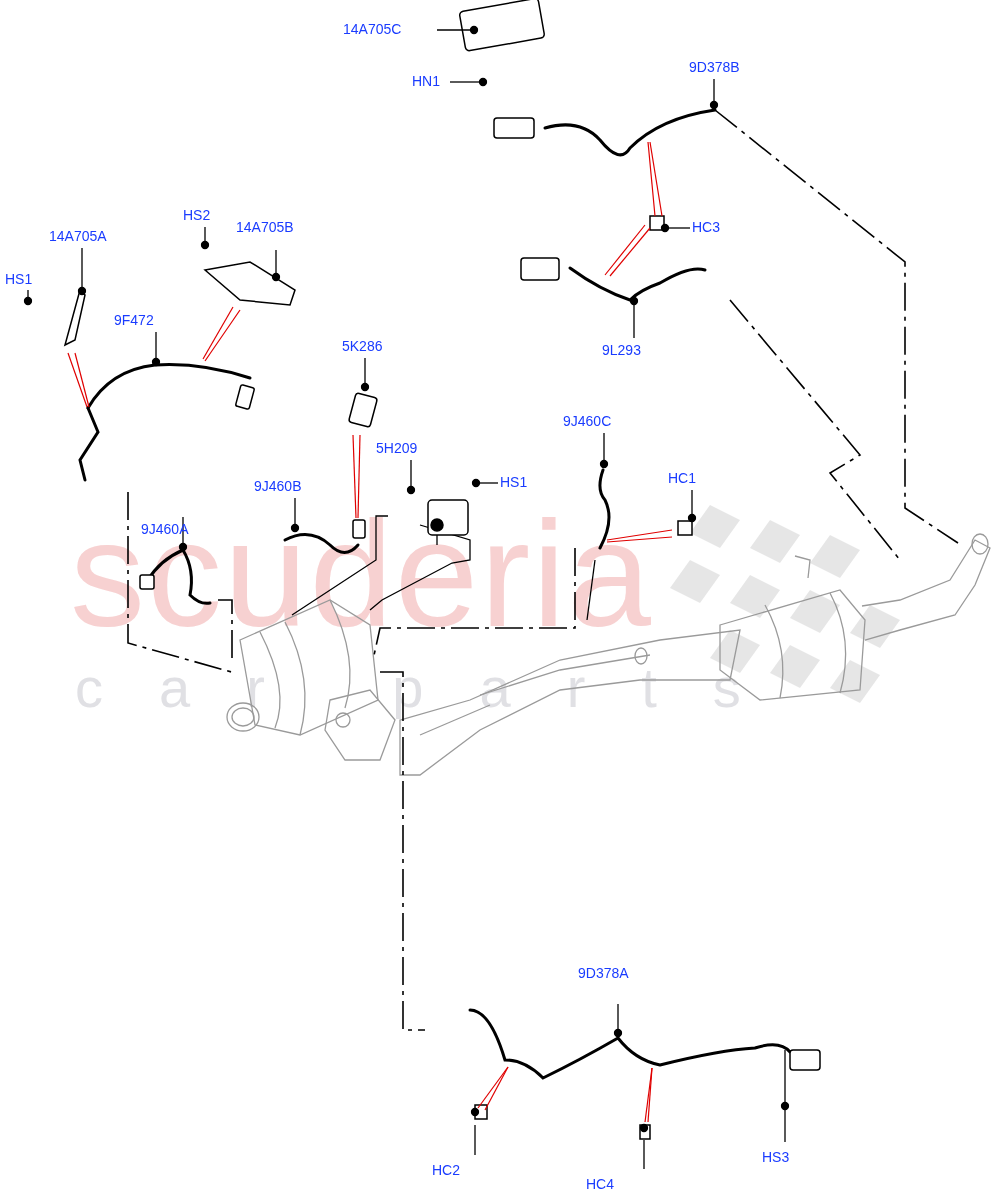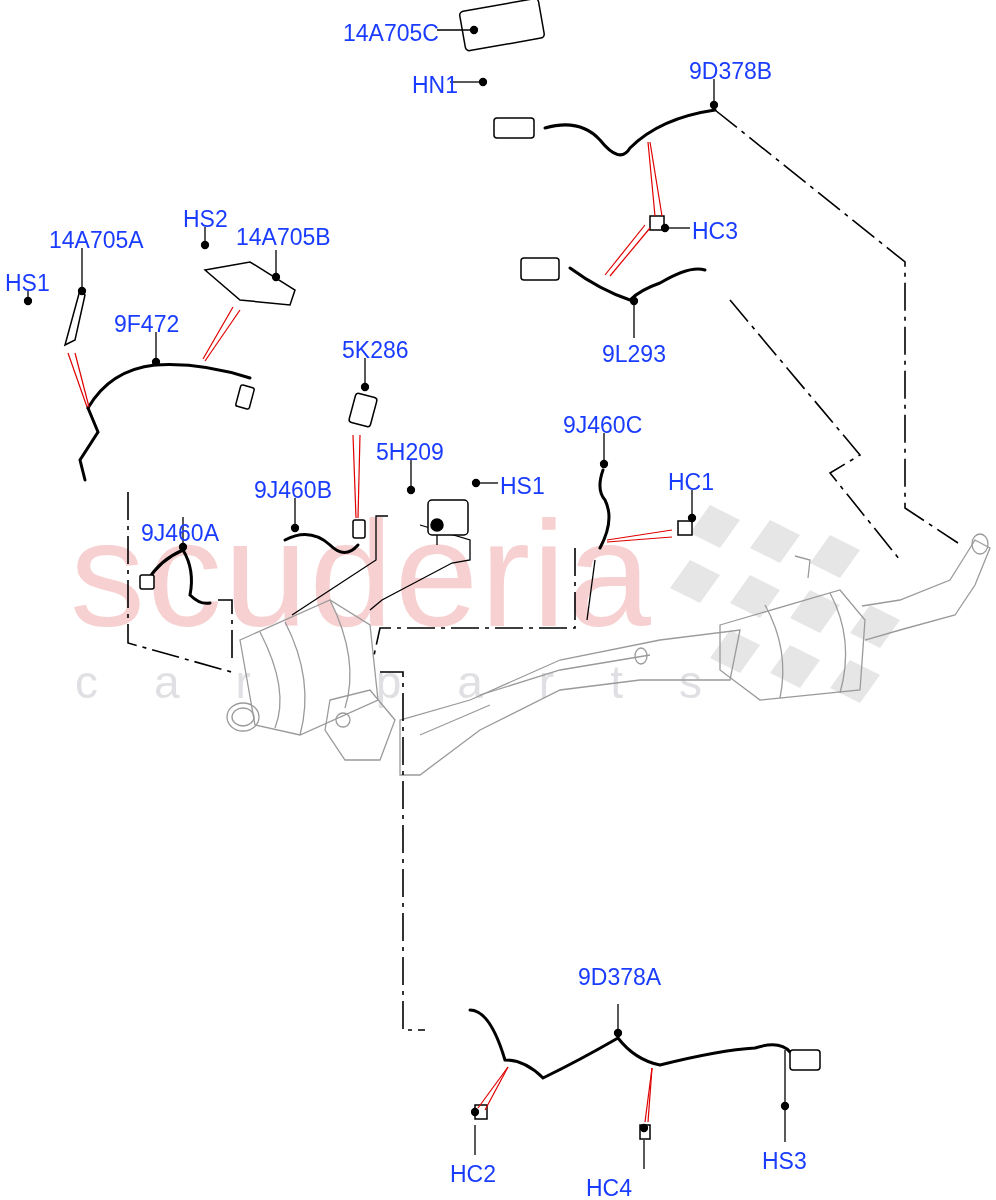--- a/index.html
+++ b/index.html
@@ -1,23 +1,23 @@
 <!DOCTYPE html>
 <html><head>
 <meta charset="utf-8">
 <style>
   html, body { margin: 0; padding: 0; background: #ffffff; }
   body { width: 996px; height: 1200px; position: relative; overflow: hidden;
          font-family: "Liberation Sans", sans-serif; }
   #diagram { position: absolute; left: 0; top: 0; width: 996px; height: 1200px; }
-  .label { position: absolute; color: #1a3cff; font-size: 23px; line-height: 1;
+  .label { position: absolute; color: #1a3cff; font-size: 14px; line-height: 1;
            white-space: nowrap; font-family: "Liberation Sans", sans-serif; cursor: pointer; }
   .watermark { position: absolute; font-family: Liberation Sans, sans-serif; pointer-events: none; }
   .wm-main { left: 70px; top: 488px; font-size: 150px; color: #f6c9c9; letter-spacing: 2px; opacity: 0.85; }
-  .wm-sub { left: 75px; top: 655px; font-size: 46px; color: #e0e0e4; letter-spacing: 56px; }
+  .wm-sub { left: 75px; top: 655px; font-size: 56px; color: #e0e0e4; letter-spacing: 56px; }
 </style>
 </head>
 <body>
 
 <div class="watermark wm-main">scuderia</div>
 <div class="watermark wm-sub">car parts</div>
 
 <svg id="diagram" viewBox="0 0 996 1200" xmlns="http://www.w3.org/2000/svg">
 
   <g fill="#dedede" opacity="0.75">
@@ -177,26 +177,26 @@
   </g>
 </svg>
 
 <div class="label" style="left:343px;top:22px">14A705C</div>
 <div class="label" style="left:412px;top:74px">HN1</div>
 <div class="label" style="left:689px;top:60px">9D378B</div>
 <div class="label" style="left:692px;top:220px">HC3</div>
 <div class="label" style="left:602px;top:343px">9L293</div>
 <div class="label" style="left:49px;top:229px">14A705A</div>
 <div class="label" style="left:183px;top:208px">HS2</div>
-<div class="label" style="left:236px;top:226px">14A705B</div>
+<div class="label" style="left:236px;top:220px">14A705B</div>
 <div class="label" style="left:5px;top:272px">HS1</div>
 <div class="label" style="left:114px;top:313px">9F472</div>
 <div class="label" style="left:342px;top:339px">5K286</div>
 <div class="label" style="left:376px;top:441px">5H209</div>
 <div class="label" style="left:500px;top:475px">HS1</div>
 <div class="label" style="left:563px;top:414px">9J460C</div>
 <div class="label" style="left:668px;top:471px">HC1</div>
 <div class="label" style="left:254px;top:479px">9J460B</div>
 <div class="label" style="left:141px;top:522px">9J460A</div>
 <div class="label" style="left:578px;top:966px">9D378A</div>
-<div class="label" style="left:450px;top:1163px">HC2</div>
+<div class="label" style="left:432px;top:1163px">HC2</div>
 <div class="label" style="left:586px;top:1177px">HC4</div>
 <div class="label" style="left:762px;top:1150px">HS3</div>
 
 </body></html>

